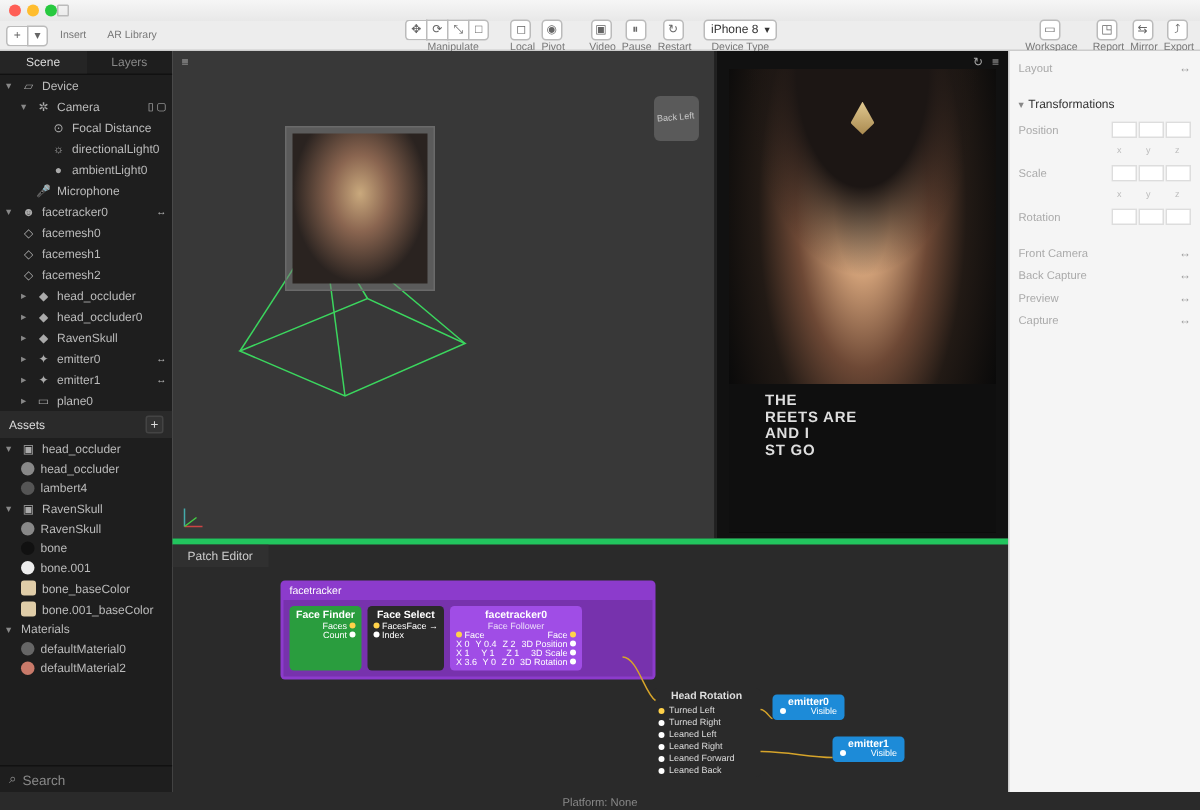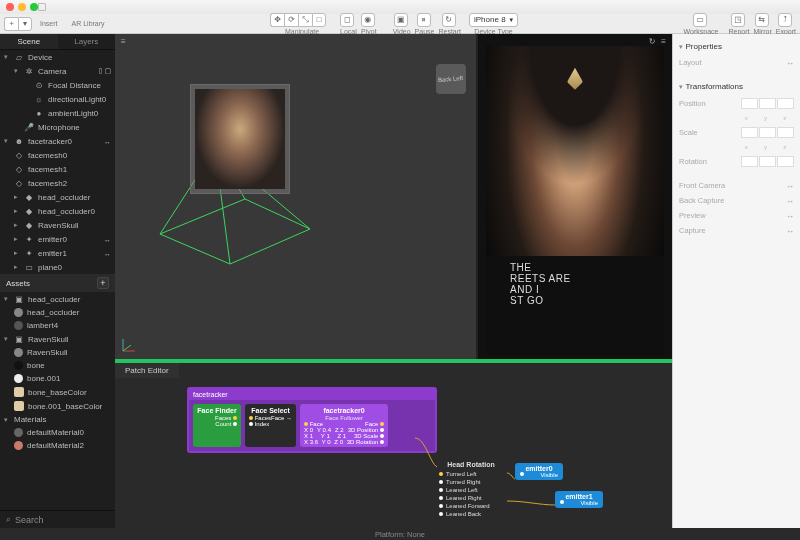--- a/index.html
+++ b/index.html
@@ -58,21 +58,21 @@
   .axis { position:absolute; left:6px; bottom:6px; width:16px; height:16px;}
   
   
   .preview { width:195px; background:#111; position:relative; border-left:1px solid #222;}
   .preview .pvhead { display:flex; justify-content:flex-end; gap:6px; padding:3px 6px; font-size:8px; color:#aaa;}
   .phone { position:absolute; top:12px; left:8px; right:8px; bottom:4px; background:#000;}
   .facebig { position:absolute; inset:0; background:radial-gradient(ellipse at 50% 30%, #d9b48e 0%, #cf9f77 15%, #6d4835 35%, #221a15 55%, #0a0a0a 80%);}
   .hair { position:absolute; top:0; left:6%; right:6%; height:45%; background:radial-gradient(ellipse at 50% 0%, #1c1614 40%, transparent 70%);}
   .ornament { position:absolute; top:7%; left:50%; transform:translateX(-50%); width:16px; height:22px; background:linear-gradient(#e0c890,#a9894f); clip-path:polygon(50% 0%, 100% 65%, 50% 100%, 0% 65%); border-radius:40% 40% 50% 50%;}
   .shirt { position:absolute; bottom:0; left:0; right:0; height:32%; background:#0f0f0f; }
-  .shirttxt { color:#dedede; font-size:10px; font-weight:400; line-height:1.1; padding:6px 0 0 24px; letter-spacing:0.5px; font-family:Impact, sans-serif;}
+  .shirttxt { color:#dedede; font-size:10px; font-weight:700; line-height:1.1; padding:6px 0 0 24px; letter-spacing:0.5px; font-family:Impact, sans-serif;}
   
   
   .patch { flex:1; background:#2a2a2a; border-top:4px solid #22c55e; position:relative; overflow:hidden;}
   .patch-tab { position:absolute; top:0; left:0; font-size:8px; padding:3px 10px; background:#303030; color:#ccc;}
   .nodegroup { position:absolute; left:72px; top:24px; width:250px; background:#8c3bcc; border-radius:3px; padding:2px;}
   .grouptitle { font-size:7px; color:#fff; padding:2px 4px;}
   .groupbody { background:rgba(0,0,0,0.15); padding:4px; display:flex; gap:4px;}
   .node { border-radius:3px; font-size:6.5px; color:#fff; padding:2px 3px; min-width:48px;}
   .n-green { background:#2a9d3e; } .n-dark { background:#2a2a2a; } .n-purp { background:#a04de6; }
   .n-head { font-size:7px; font-weight:600; text-align:center; padding:1px;}
@@ -497,21 +497,20 @@
       <svg class="wire y" style="left:0;top:0;width:100%;height:100%;">
         <path d="M300 75 C 310 75 315 100 322 104"></path>
         <path d="M392 110 C 396 110 398 116 400 116"></path>
         <path d="M392 138 C 410 138 425 142 440 142"></path>
       </svg>
     </div>
   </div>
 
   <div class="rightpanel">
     <div class="rp-sec">
-      <div class="rp-h">Properties</div>
       <div class="rp-row">
           <span class="rp-lbl">Layout</span>
           <span class="caret">↔</span>
         </div>
     </div>
     <div class="rp-sec">
       <div class="rp-h">Transformations</div>
       <div class="rp-row">
           <span class="rp-lbl">Position</span>
         <div class="rp-inp3">

